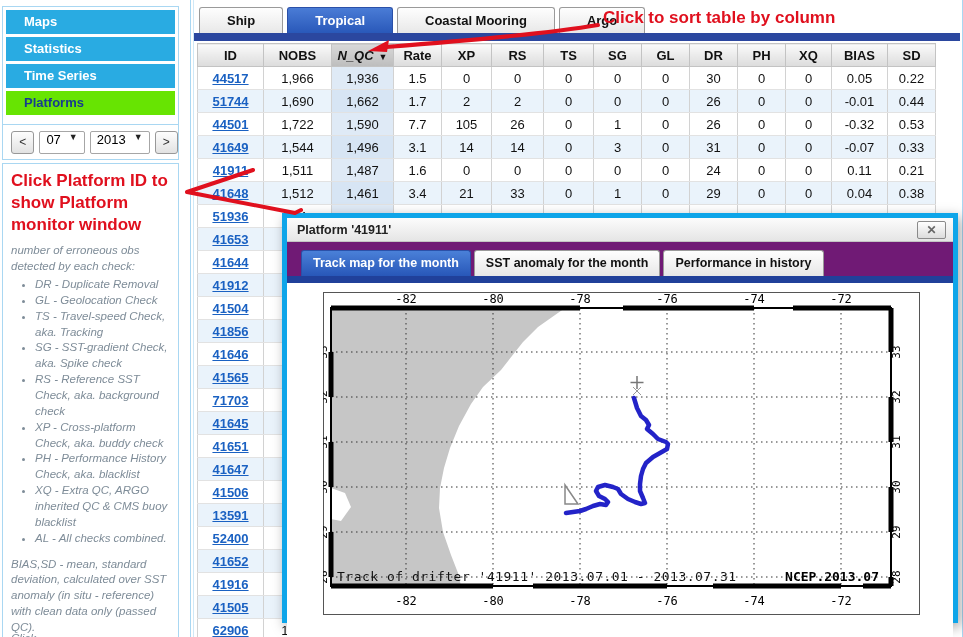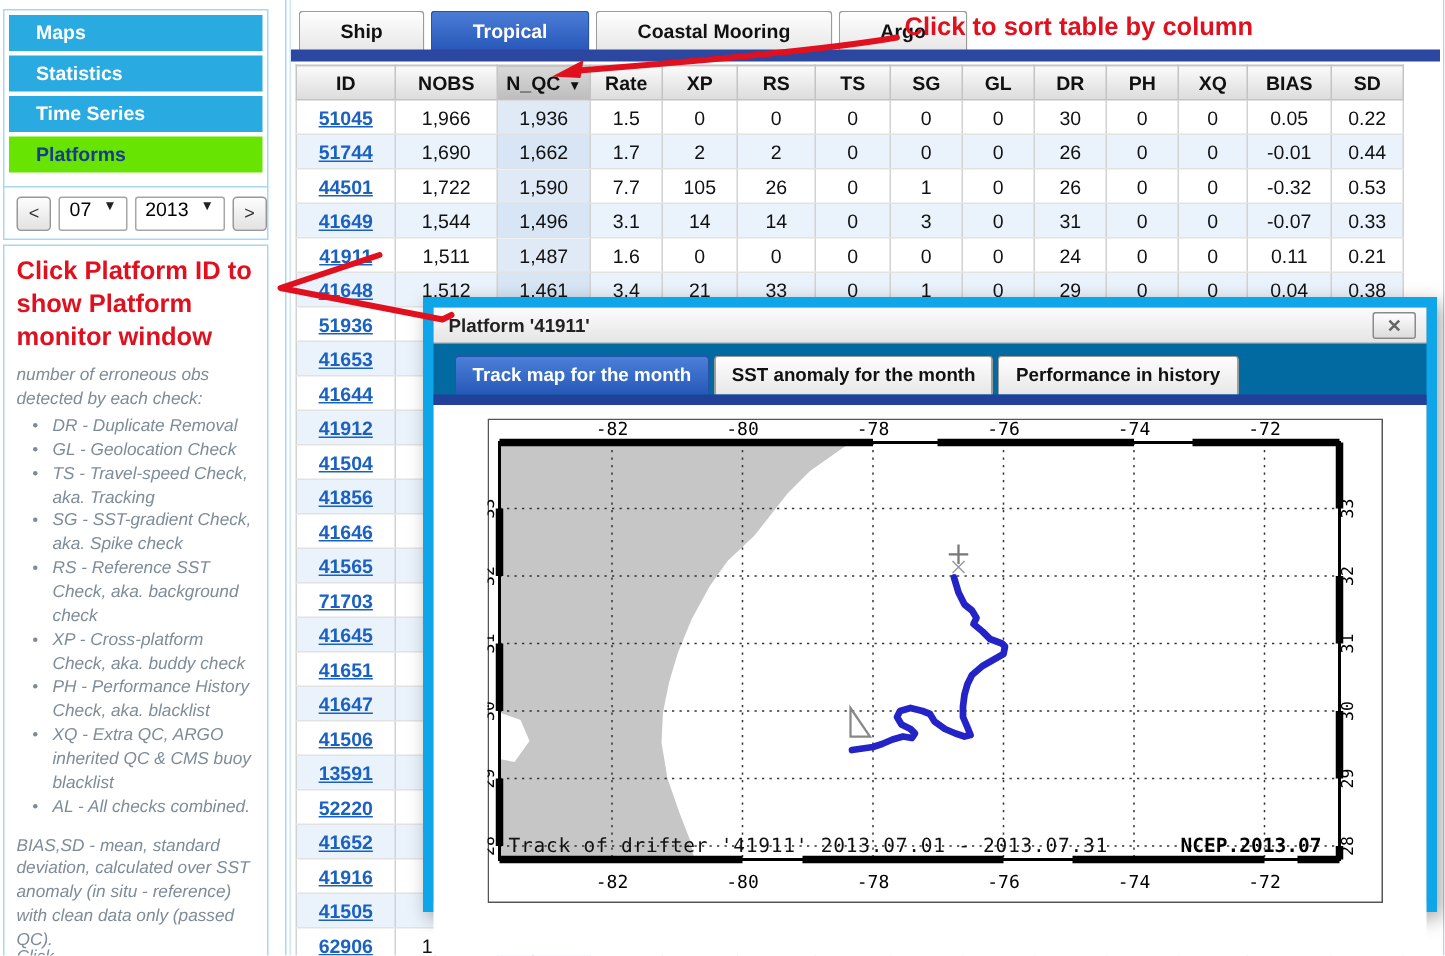--- a/index.html
+++ b/index.html
@@ -36,34 +36,34 @@
          padding:5px 27px 6px; font-weight:bold; font-size:13px;
          background:linear-gradient(#fefefe,#e7e7e7); color:#111; cursor:pointer; }
   .tab.active { background:linear-gradient(#4a7cd6,#2857b8); border-color:#2b50a8; color:#fff; }
   .navy-bar { position:absolute; left:3px; right:2px; top:33px; height:8px; background:#2b479f; }
   .sort-note { position:absolute; left:412px; top:8px; color:#e0101e; font-weight:bold; font-size:17px; white-space:nowrap; }
 
   table.grid { position:absolute; left:6px; top:43px; border-collapse:collapse; table-layout:fixed; }
   table.grid th { height:23px; font-size:13px; font-weight:bold; color:#111;
                   background:linear-gradient(#fafafa,#dcdcdc);
                   border:1px solid #c3c3c3; text-align:center; cursor:pointer; }
-  table.grid th.nqc { background:linear-gradient(#d9d9d9,#bdbdbd); }
+  table.grid th.nqc { background:linear-gradient(#d9d9d9,#bdbdbd);font-style:italic; }
   table.grid td { height:23px; font-size:13px; color:#111; text-align:center;
                   border-right:1px solid #d2d2d2; border-bottom:1px solid #e2e2e2;
                   overflow:hidden; white-space:nowrap; }
   table.grid td:first-child { border-left:1px solid #d2d2d2; }
   tr.alt td { background:#eaf3fb; }
   td.nqc { background:#dfeaf6 !important; }
   tr.alt td.nqc { background:#d7e5f4 !important;text-align:center; }
   td a { color:#1a61c2; font-weight:bold; text-decoration:underline; cursor:pointer; }
   .sort-car { font-size:9px; margin-left:5px; }
 
   
-  .popup { position:absolute; left:282px; top:198px; width:676px; height:410px;
-           background:#0369a1; border:7px solid #0ea5e9; box-shadow:3px 4px 12px rgba(0,0,0,.35); z-index:40; }
+  .popup { position:absolute; left:282px; top:213px; width:676px; height:410px;
+           background:#701a75; border:5px solid #0ea5e9; box-shadow:3px 4px 12px rgba(0,0,0,.35); z-index:40; }
   .ptitle { height:24px; background:linear-gradient(#fcfcfc,#e5e5e5); border-bottom:1px solid #c4c4c4;
             font-weight:bold; font-size:12.5px; color:#222; line-height:24px; padding-left:10px; }
   .pclose { position:absolute; right:7px; top:3px; width:29px; height:18px;
             border:1px solid #8a8a8a; border-radius:2px; background:linear-gradient(#fefefe,#dcdcdc);
             color:#666; font-weight:bold; font-size:12px; text-align:center; line-height:16px; cursor:pointer; }
   .ptabs { padding:8px 0 0 14px; display:flex; gap:3px; }
   .ptab { border:1px solid #9a9a9a; border-bottom:none; border-radius:3px 3px 0 0;
           padding:5px 11px 6px; font-weight:bold; font-size:12.5px;
           background:linear-gradient(#fefefe,#e7e7e7); color:#111; cursor:pointer; }
   .ptab.active { background:linear-gradient(#4a80d8,#2857b8); border-color:#2b50a8; color:#fff; }
@@ -165,21 +165,21 @@
         <th>GL</th>
         <th>DR</th>
         <th>PH</th>
         <th>XQ</th>
         <th>BIAS</th>
         <th>SD</th>
       </tr>
     </thead>
     <tbody>
         <tr>
-          <td><a href="#">51045</a></td>
+          <td><a href="#">44517</a></td>
           <td>1,966</td>
           <td class="nqc">1,936</td>
           <td>1.5</td>
           <td>0</td>
           <td>0</td>
           <td>0</td>
           <td>0</td>
           <td>0</td>
           <td>30</td>
           <td>0</td>
@@ -485,21 +485,21 @@
           <td></td>
           <td></td>
           <td></td>
           <td></td>
           <td></td>
           <td></td>
           <td></td>
           <td></td>
         </tr>
         <tr>
-          <td><a href="#">52220</a></td>
+          <td><a href="#">52400</a></td>
           <td>1,4</td>
           <td class="nqc"></td>
           <td></td>
           <td></td>
           <td></td>
           <td></td>
           <td></td>
           <td></td>
           <td></td>
           <td></td>

